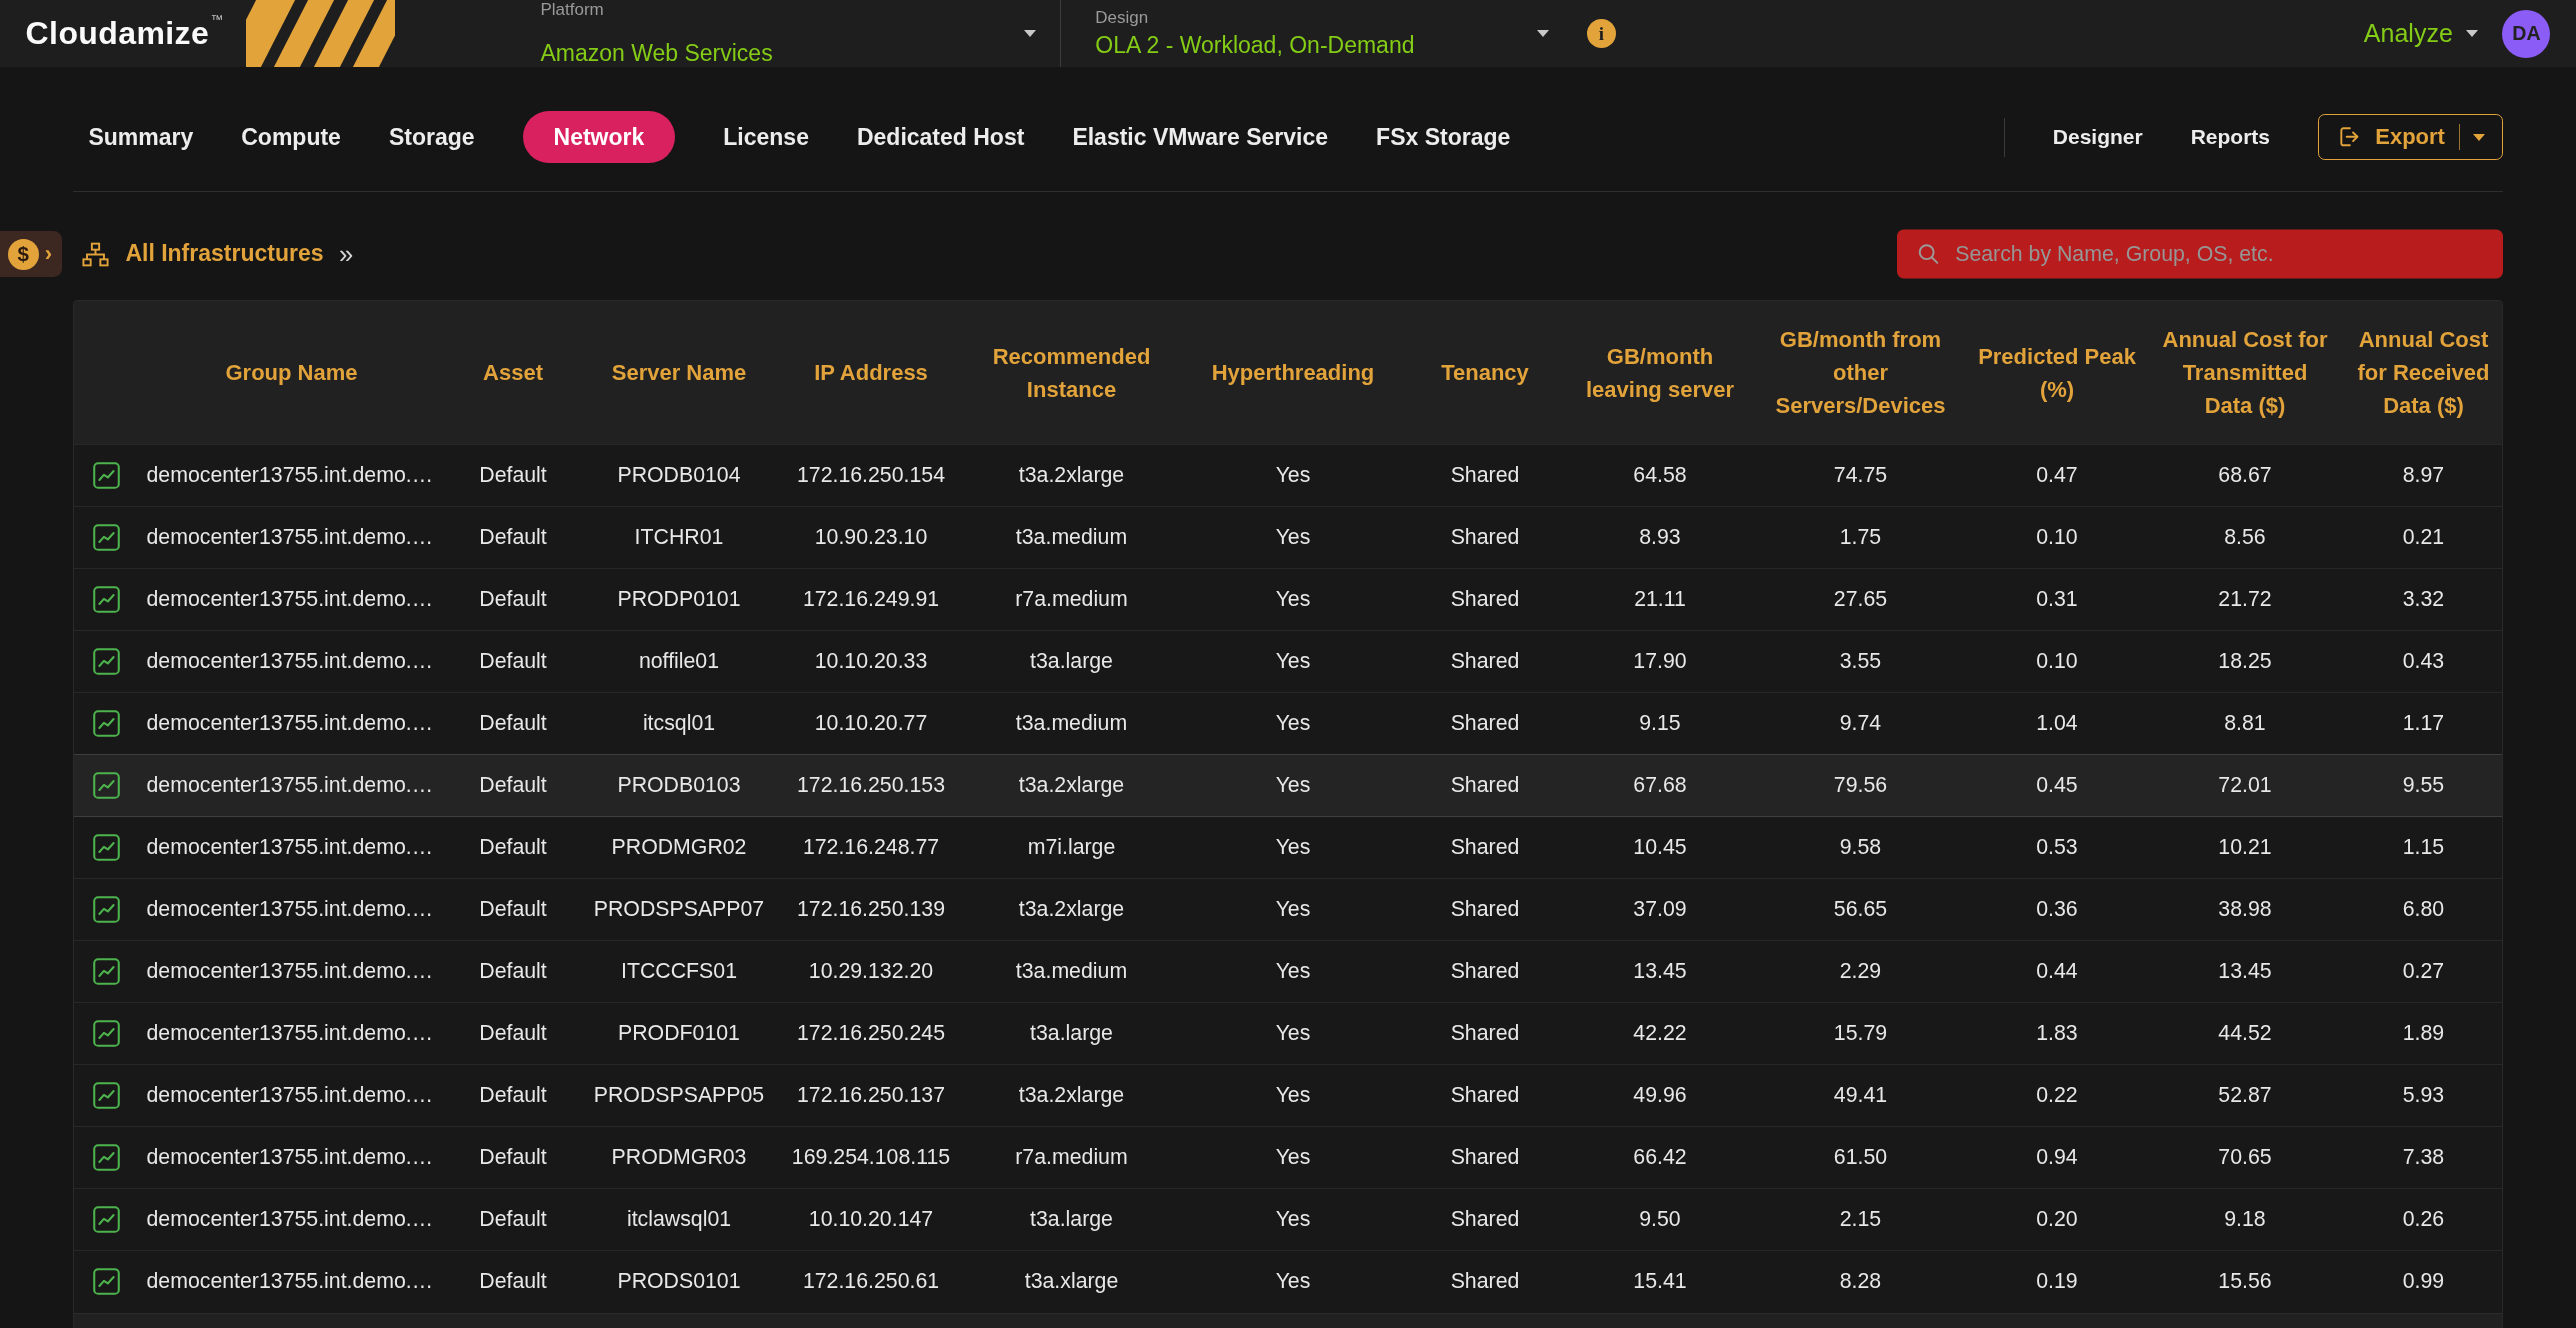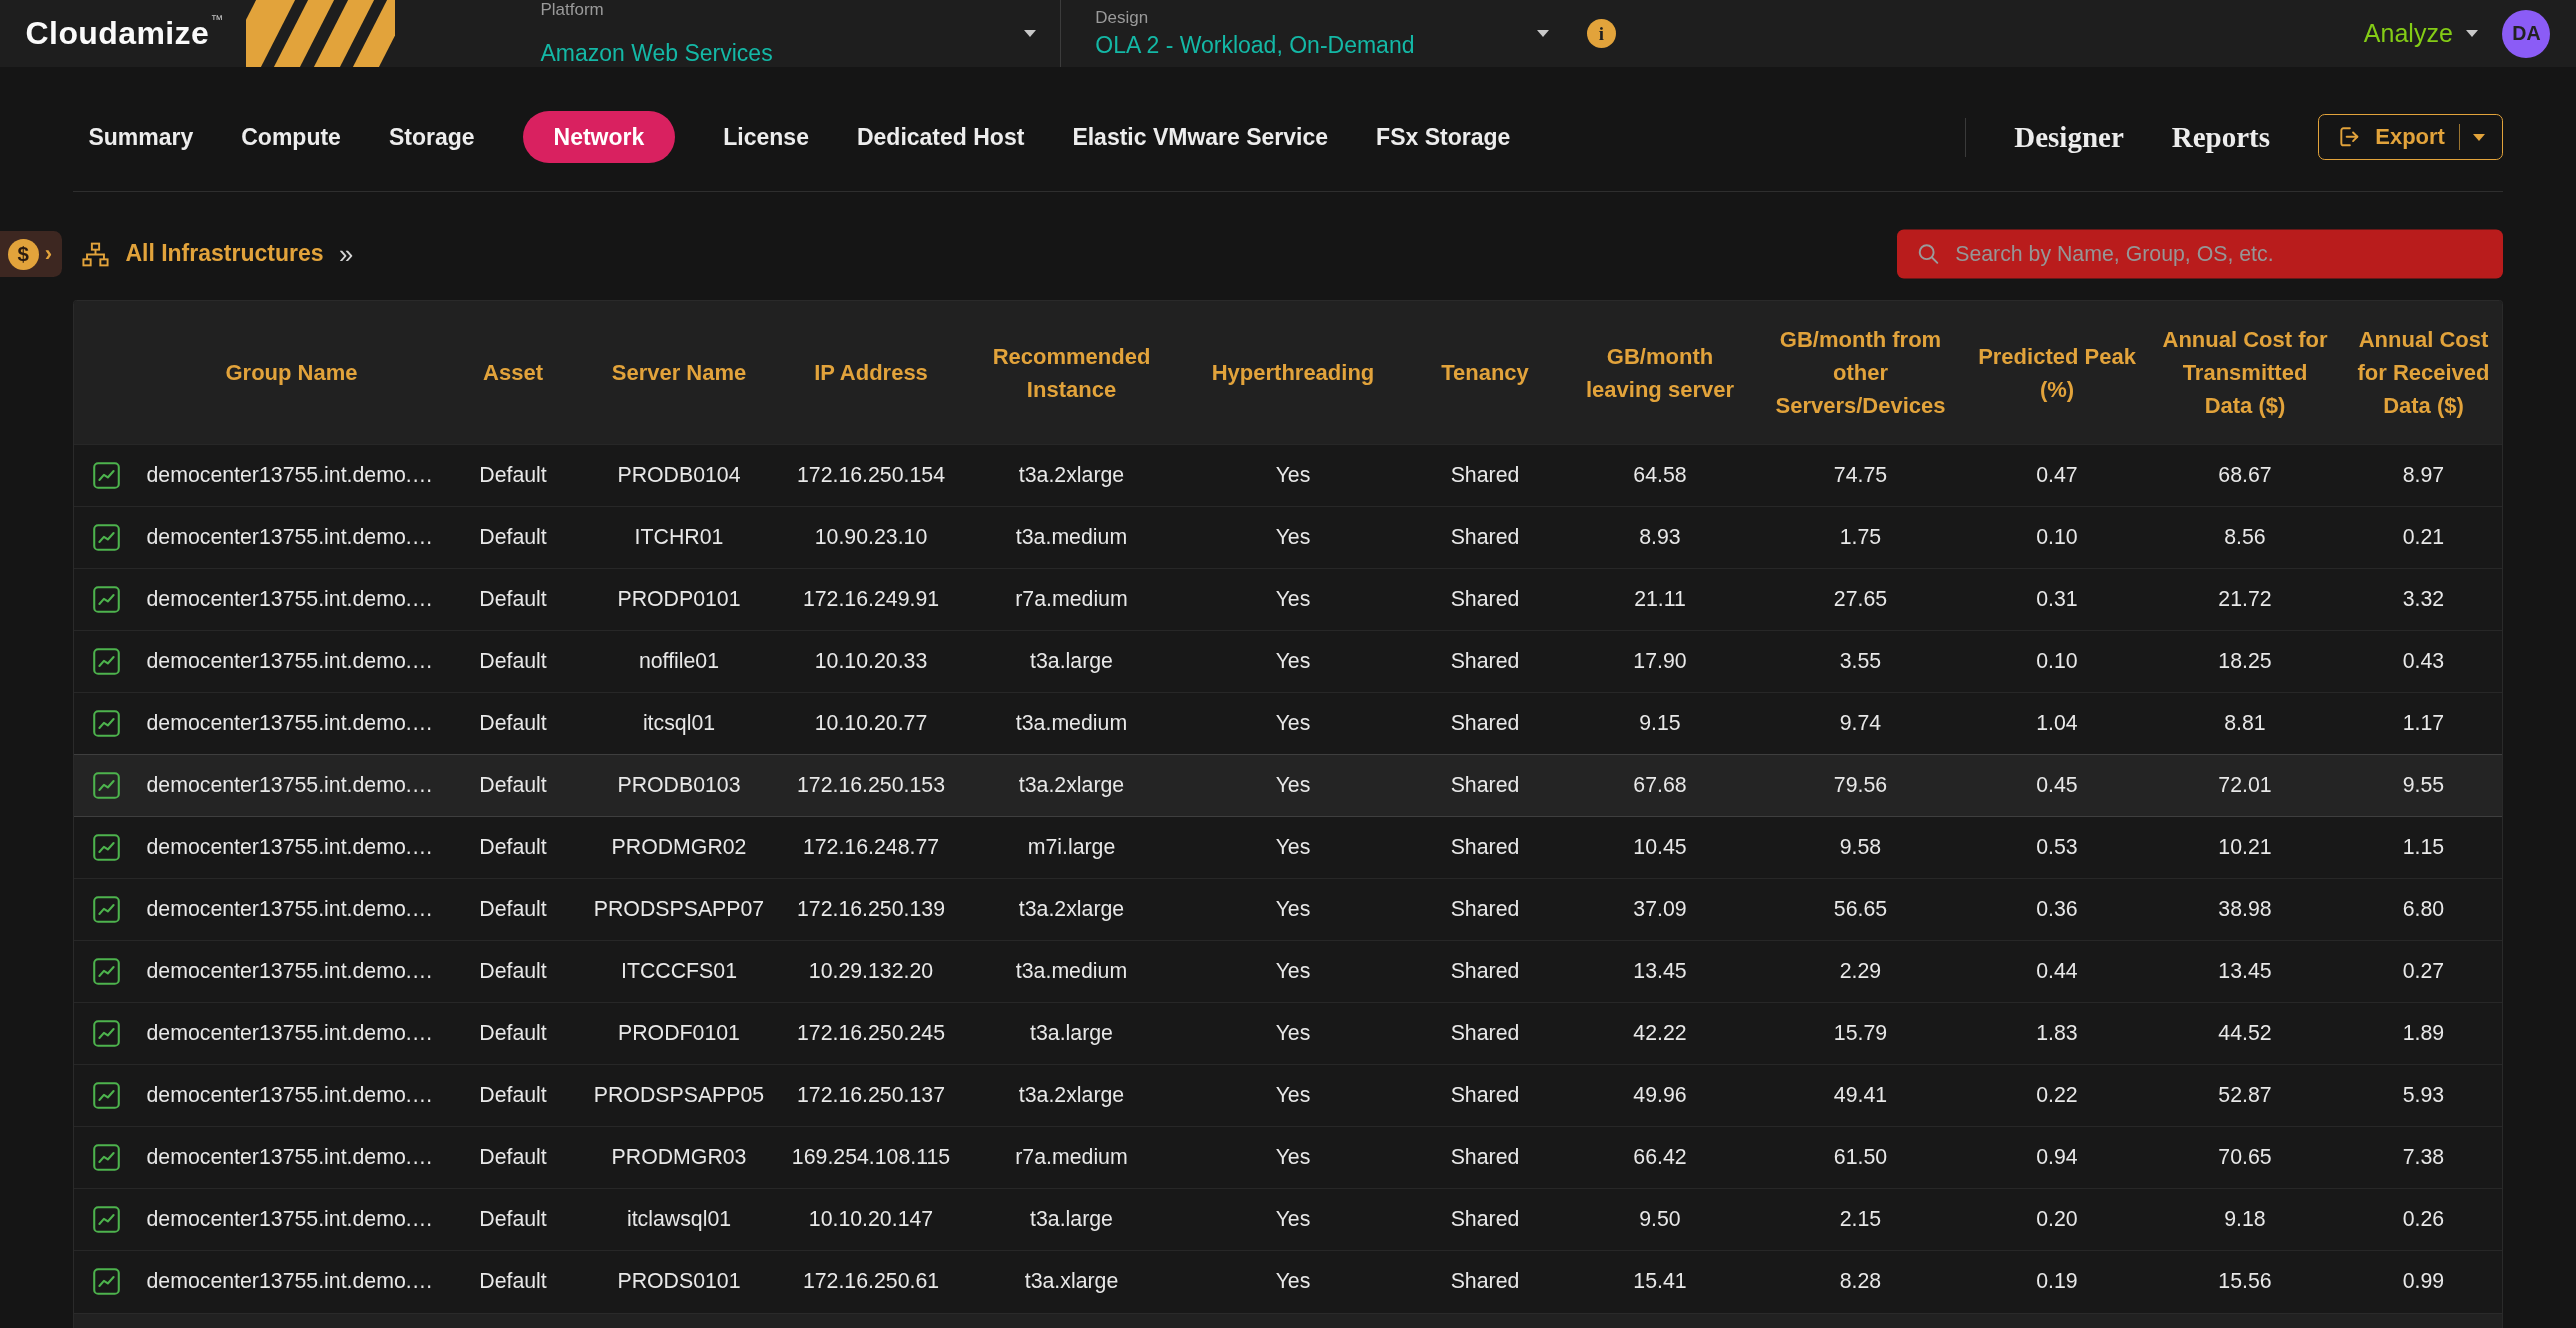--- a/index.html
+++ b/index.html
@@ -17,38 +17,38 @@
   .brand-text { font-size: 32px; font-weight: 700; color: #fafafa; letter-spacing: 0.4px; }
   .brand-tm { font-size: 12.8px; color: #c9c9c9; align-self: flex-start; margin-top: 12px; margin-left: 1.7px; }
   .stripes { display: flex; gap: 13.6px; margin-left: 22px; height: 67px; overflow: hidden; }
   .stripe { width: 25.6px; background: #E2A33B; transform: skewX(-27deg); }
   .stripe.wide { width: 39px; margin-left: -6.8px; }
 
   .selector { display: flex; flex-direction: column; justify-content: center; position: relative; padding-left: 34px; cursor: pointer; }
   .platform { width: 554px; margin-left: 111px; gap: 16px; }
   .design { width: 512px; }
   .sel-label { font-size: 17px; color: #9a9a9a; margin-bottom: 4.3px; }
-  .sel-value { font-size: 23px; color: #14b8a6; }
+  .sel-value { font-size: 23px; color: #84cc16; }
   .selector .caret { position: absolute; right: 24px; top: 50%; margin-top: -3.4px; }
   .caret { width: 0; height: 0; border-left: 6.8px solid transparent; border-right: 6.8px solid transparent; border-top: 7.7px solid #c9c9c9; display: inline-block; }
   .caret.gold { border-top-color: #E2A33B; }
   .vdiv { width: 0.9px; background: #3c3c3c; }
   .info-icon { width: 29px; height: 29px; border-radius: 50%; background: #E2A33B; color: #1e1e1e; font-weight: 700; font-size: 19px; display: flex; align-items: center; justify-content: center; align-self: center; margin-left: 13.6px; font-family: "Liberation Serif", serif; cursor: pointer; }
   .topbar-right { margin-left: auto; display: flex; align-items: center; gap: 24px; padding-right: 25.6px; }
   .analyze { display: flex; align-items: center; gap: 13.6px; font-size: 25px; color: #84cc16; cursor: pointer; }
   .avatar { width: 48px; height: 48px; border-radius: 50%; background: #8b5cf6; color: #222; font-weight: 700; font-size: 19.6px; display: flex; align-items: center; justify-content: center; cursor: pointer; }
 
   
   .tabbar { margin: 16px 73px; height: 109px; display: flex; align-items: center; border-bottom: 0.9px solid #2e2e2e; }
   .tabs { display: flex; align-items: center; gap: 48px; padding-left: 15.4px; }
   .tab { font-size: 23px; font-weight: 600; color: #ededed; cursor: pointer; padding: 12.8px 0; white-space: nowrap; }
   .tab.active { background: #D92160; border-radius: 34px; padding: 12.8px 31px; color: #fff; }
   .nav-right { margin-left: auto; display: flex; align-items: center; gap: 48px; }
   .nav-vdiv { width: 0.9px; height: 39px; background: #3a3a3a; }
-  .nav-link { font-size: 29px; font-weight: 600; color: #ededed; cursor: pointer; white-space: nowrap; font-family: Liberation Serif, serif; }
+  .nav-link { font-size: 21px; font-weight: 600; color: #ededed; cursor: pointer; white-space: nowrap; }
   .export-btn { display: flex; align-items: center; gap: 13.6px; background: transparent; border: 1.7px solid #E2A33B; border-radius: 6.8px; padding: 9.4px 17px; color: #E2A33B; font-size: 22px; font-weight: 600; font-family: inherit; cursor: pointer; }
   .export-div { width: 0.9px; height: 25.6px; background: #9a7430; }
 
   
   .toolbar { position: relative; height: 92px; display: flex; align-items: center; }
   .dollar-tab { position: absolute; left: 0; display: flex; align-items: center; gap: 6px; background: #3d2721; padding: 7.7px 10.2px 7.7px 7.7px; border-radius: 0 8.5px 8.5px 0; cursor: pointer; }
   .dollar-circle { width: 31px; height: 31px; border-radius: 50%; background: #E2A33B; color: #2a1a10; font-weight: 700; font-size: 20.5px; display: flex; align-items: center; justify-content: center; }
   .dollar-chev { color: #E2A33B; font-size: 22px; font-weight: 700; line-height: 1; }
   .crumb { display: flex; align-items: flex-start; gap: 15.4px; margin-left: 81px; color: #E2A33B; font-size: 23px; font-weight: 600; cursor: pointer; }
   .crumb-chevs { font-size: 25.6px; color: #d5d5d5; font-weight: 400; }

